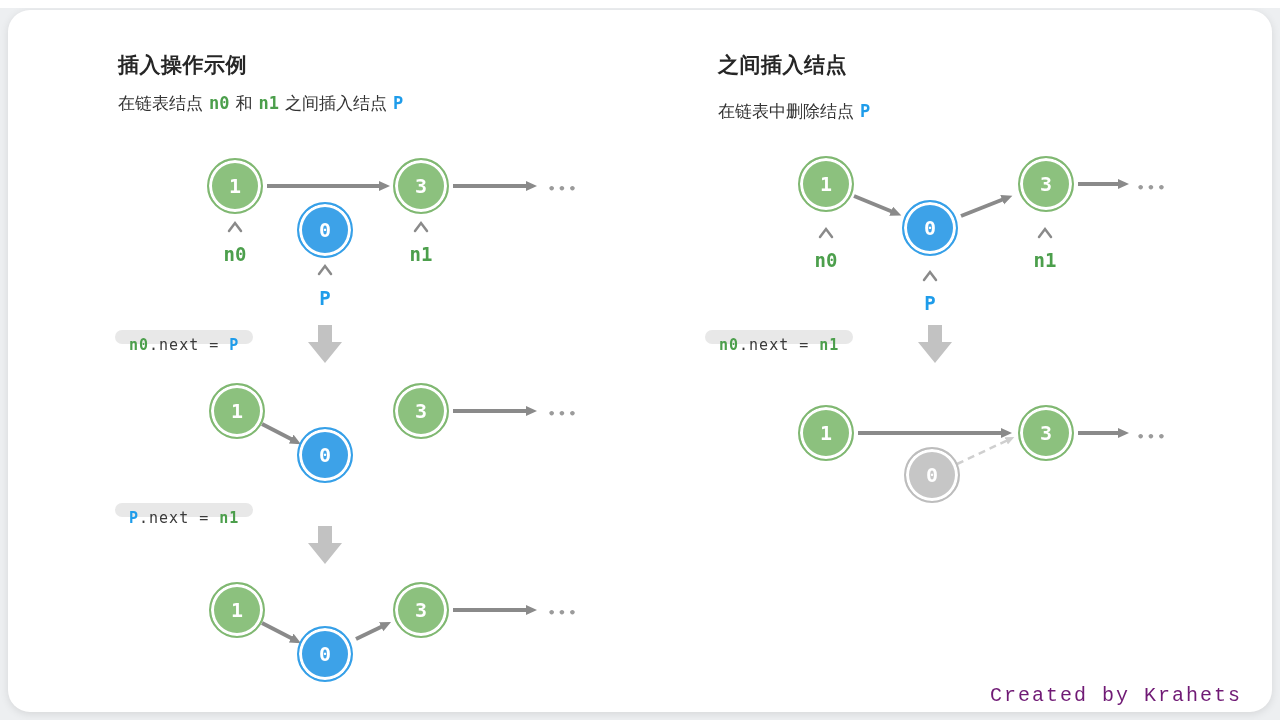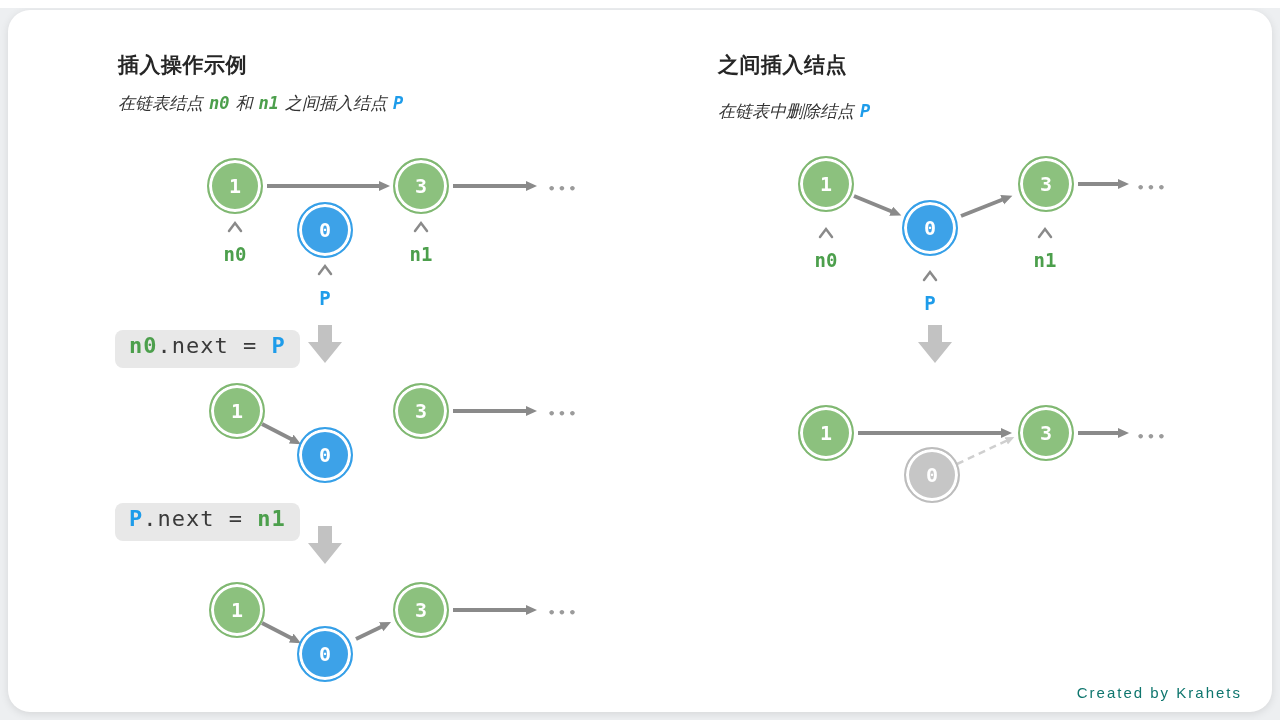--- a/index.html
+++ b/index.html
@@ -4,21 +4,21 @@
 <style>
   html,body { margin:0; padding:0; }
   body { font-family:"Liberation Sans", sans-serif; }
   .stage { position:relative; width:1280px; height:720px; background:#edeff1; overflow:hidden;margin-top:8px; }
   .card { position:absolute; left:8px; top:2px; width:1264px; height:702px; background:#ffffff;
           border-radius:22px; box-shadow:0 2px 8px rgba(0,0,0,0.10); }
   .overlay { position:absolute; left:0; top:0; width:1280px; height:720px; pointer-events:none; }
   .abs { position:absolute; }
 
   .title { position:absolute; font-size:21px; font-weight:bold; color:#262626; letter-spacing:0.5px; }
-  .subtitle { position:absolute; font-size:17px; color:#333; white-space:nowrap;font-style:italic; }
+  .subtitle { position:absolute; font-size:17px; color:#333; white-space:nowrap; }
   .tok { font-family:"DejaVu Sans Mono", monospace; font-weight:bold; font-size:17px; margin:0 6px; }
   .tok-green { color:#4C9F4C; }
   .tok-blue  { color:#1E9CEA; }
 
   .node { position:absolute; width:52px; height:52px; border-radius:50%;
           display:flex; align-items:center; justify-content:center;
           font-family:"DejaVu Sans Mono", monospace; font-weight:bold; font-size:20px; color:#fff;
           box-shadow: inset 0 0 0 3px #ffffff; }
   .node-green { background:#8CC17E; border:2px solid #80B872; }
   .node-blue  { background:#3DA2E8; border:2px solid #36A0E8; }
@@ -26,27 +26,27 @@
 
   .ptr-label { position:absolute; transform:translateX(-50%);
                font-family:"DejaVu Sans Mono", monospace; font-weight:bold; font-size:19px; }
   .lbl-green { color:#4C9F4C; }
   .lbl-blue  { color:#1E9CEA; }
 
   .ellipsis { position:absolute; transform:translate(-50%,-50%);
               font-size:13px; letter-spacing:2px; color:#9B9B9B; font-weight:bold;
               font-family:"DejaVu Sans", sans-serif; }
 
-  .codebox { position:absolute; height:38px; line-height:31px; padding:0 14px;
+  .codebox { position:absolute; height:14px; line-height:31px; padding:0 14px;
              background:#E8E8E8; border-radius:8px; white-space:nowrap;
-             font-family:"DejaVu Sans Mono", monospace; font-size:22px; letter-spacing:1px; color:#3A3A3A; }
+             font-family:"DejaVu Sans Mono", monospace; font-size:15px; letter-spacing:1px; color:#3A3A3A; }
   .codebox .kw { font-weight:bold; }
 
   .footer { position:absolute; right:38px; top:676px;
-            font-family:Liberation Sans, sans-serif; font-size:15px; letter-spacing:2px; color:#0f766e; }
+            font-family:Liberation Mono, monospace; font-size:20px; letter-spacing:2px; color:#701a75; }
 </style>
 </head>
 <body>
 
 <div class="stage">
   <div class="card"></div>
 
   <svg class="overlay" viewBox="0 0 1280 720">
     <defs>
       <marker id="ah" markerUnits="userSpaceOnUse" markerWidth="16" markerHeight="12" refX="2" refY="5" orient="auto">
@@ -152,20 +152,23 @@
         <span>0</span>
       </div>
     <div class="node node-green" style="left:1018px; top:148px">
         <span>3</span>
       </div>
     <div class="ellipsis" style="left:1152px; top:179px">•••</div>
     <div class="ptr-label lbl-green" style="left:826px; top:241px">n0</div>
     <div class="ptr-label lbl-green" style="left:1045px; top:241px">n1</div>
     <div class="ptr-label lbl-blue" style="left:930px; top:284px">P</div>
 
+    <div class="codebox" style="left:705px; top:322px">
+      <span class="kw tok-green">n0</span><span>.next = </span><span class="kw tok-green">n1</span>
+    </div>
 
     <div class="node node-green" style="left:798px; top:397px">
         <span>1</span>
       </div>
     <div class="node node-gray" style="left:904px; top:439px">
         <span>0</span>
       </div>
     <div class="node node-green" style="left:1018px; top:397px">
         <span>3</span>
       </div>

